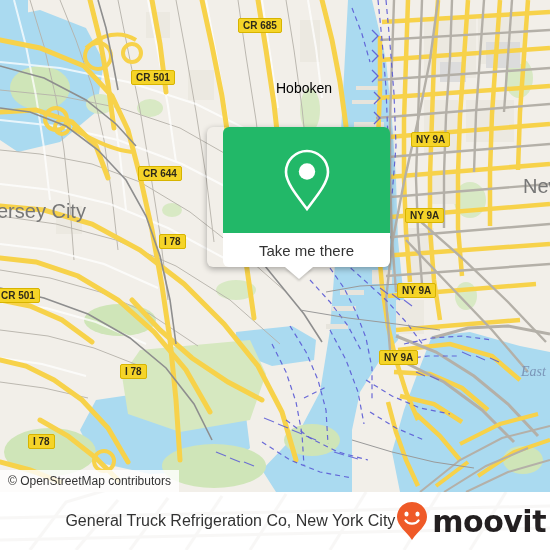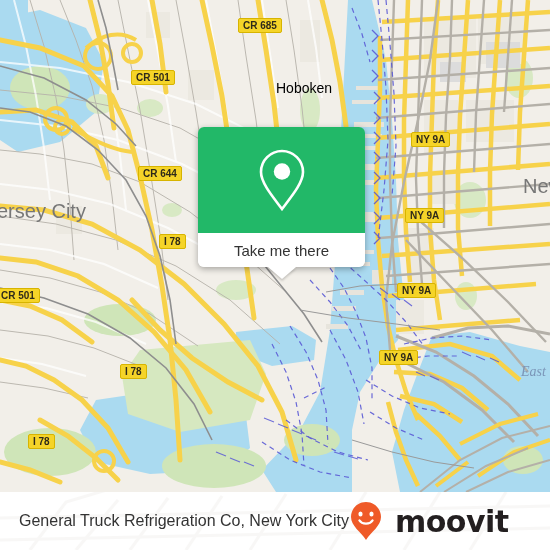--- a/index.html
+++ b/index.html
@@ -30,24 +30,25 @@
   }
   .place-lg{font-size:20px;color:#777;}
   .place-md{font-size:14px;color:#000000;}
   .water-label{
     position:absolute;color:#7b96b8;font-style:italic;font-size:14px;
     white-space:nowrap;font-family:Liberation Serif, serif;
   }
 
   
   .popup{
-    position:absolute;left:198px;top:127px;width:167px;
+    position:absolute;left:207px;top:127px;width:167px;
     border-radius:6px;overflow:visible;
     box-shadow:0 2px 6px rgba(0,0,0,.32);
     z-index:40;
+    padding-left:16px;
   }
   .popup-top{
     height:106px;background:#22b868;border-radius:6px 6px 0 0;
     display:flex;align-items:center;justify-content:center;
   }
   .popup-bottom{
     height:34px;background:#ffffff;border-radius:0 0 6px 6px;
     display:flex;align-items:center;justify-content:center;
   }
   .popup-bottom span{
@@ -75,28 +76,28 @@
   
   .footer{
     position:absolute;left:0;top:492px;width:550px;height:58px;
     background:#ffffff;overflow:hidden;
   }
   .footer-wm{
     position:absolute;left:0;top:0;width:550px;height:58px;opacity:.35;
   }
   .footer-inner{
     position:relative;width:550px;height:58px;
-    display:flex;align-items:center;justify-content:flex-start;
-    padding:0 19px;box-sizing:border-box;
+    display:flex;align-items:center;justify-content:flex-end;
+    padding:0 4px;box-sizing:border-box;
   }
   .footer-title{
     font-size:16px;color:#333333;white-space:nowrap;
     font-family:"Liberation Sans", sans-serif;
   }
-  .brand{display:flex;align-items:center;gap:12px;}
+  .brand{display:flex;align-items:center;gap:3px;}
   .brand-word{
     font-size:30px;color:#231f20;letter-spacing:-0.5px;
     font-family:"DejaVu Sans", sans-serif;font-weight:bold;
   }
 </style>
 </head>
 <body>
 
 <div class="screen">
 
@@ -368,20 +369,23 @@
           <path d="M27 4 C15.4 4 6 13.4 6 25 C6 36 18 50 27 62 C36 50 48 36 48 25 C48 13.4 38.6 4 27 4 Z" fill="none" stroke="#ffffff" stroke-width="2.6"></path>
           <circle cx="27" cy="24.5" r="8.2" fill="#ffffff"></circle>
         </svg>
       </div>
       <div class="popup-bottom">
         <span>Take me there</span>
       </div>
       <div class="popup-tail"></div>
     </div>
 
+    <div class="attrib">
+      <span>© OpenStreetMap contributors</span>
+    </div>
   </div>
 
   <div class="footer">
     <svg class="footer-wm" viewBox="0 0 550 58" preserveAspectRatio="none">
       <rect x="0" y="0" width="550" height="58" fill="#ffffff"></rect>
       <g stroke="#eceae6" stroke-width="3" fill="none">
         <path d="M30,58 L66,10 L120,-6"></path>
         <path d="M76,58 L118,8"></path>
         <path d="M130,58 L168,6"></path>
         <path d="M186,58 L222,4"></path>

